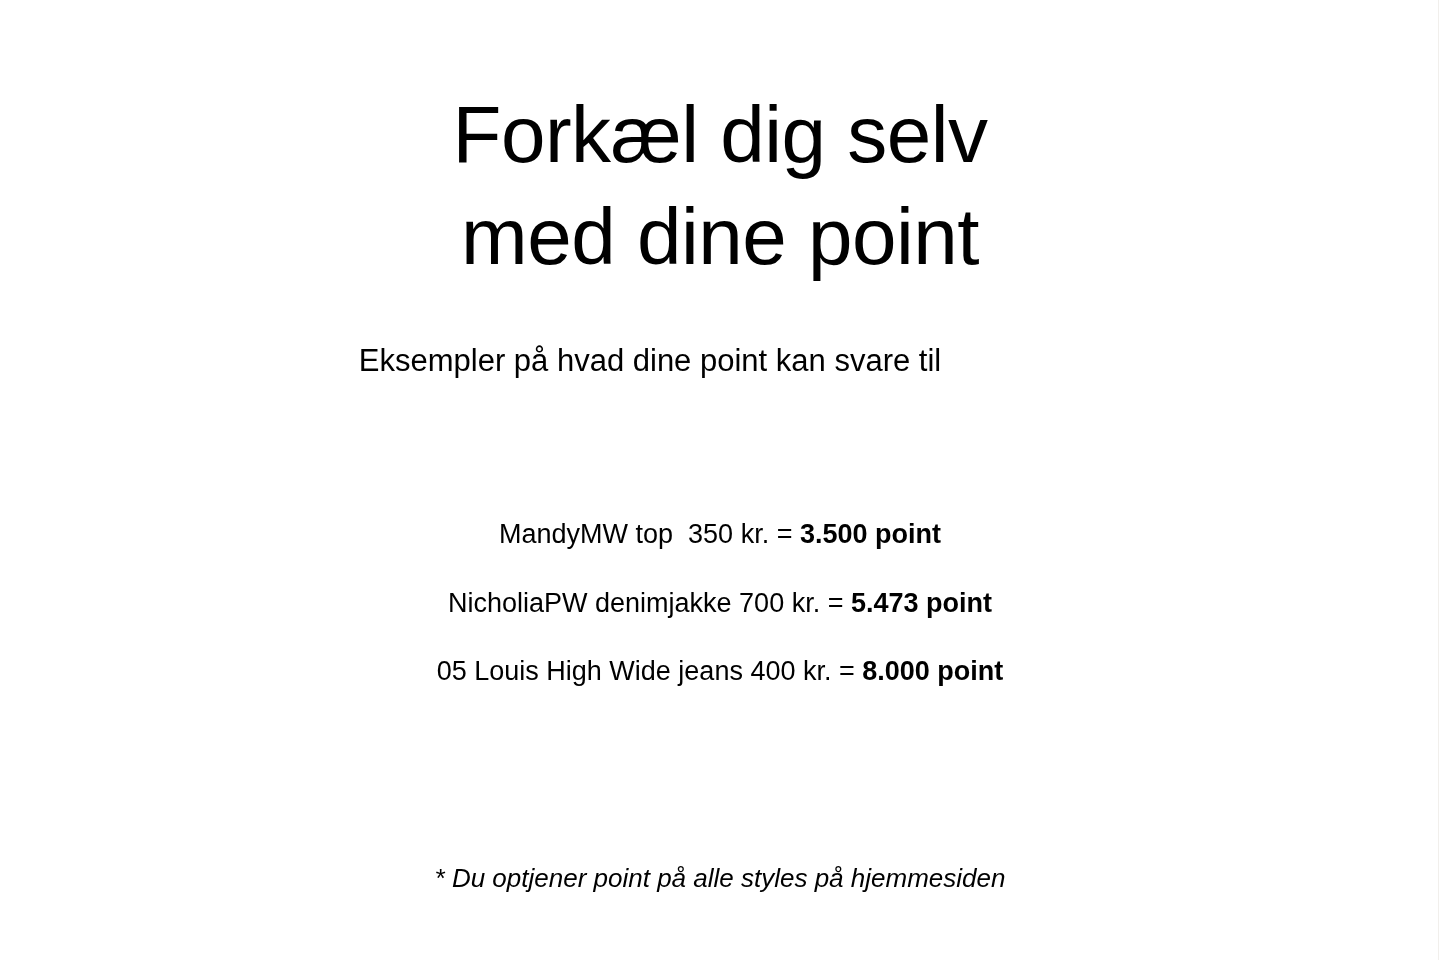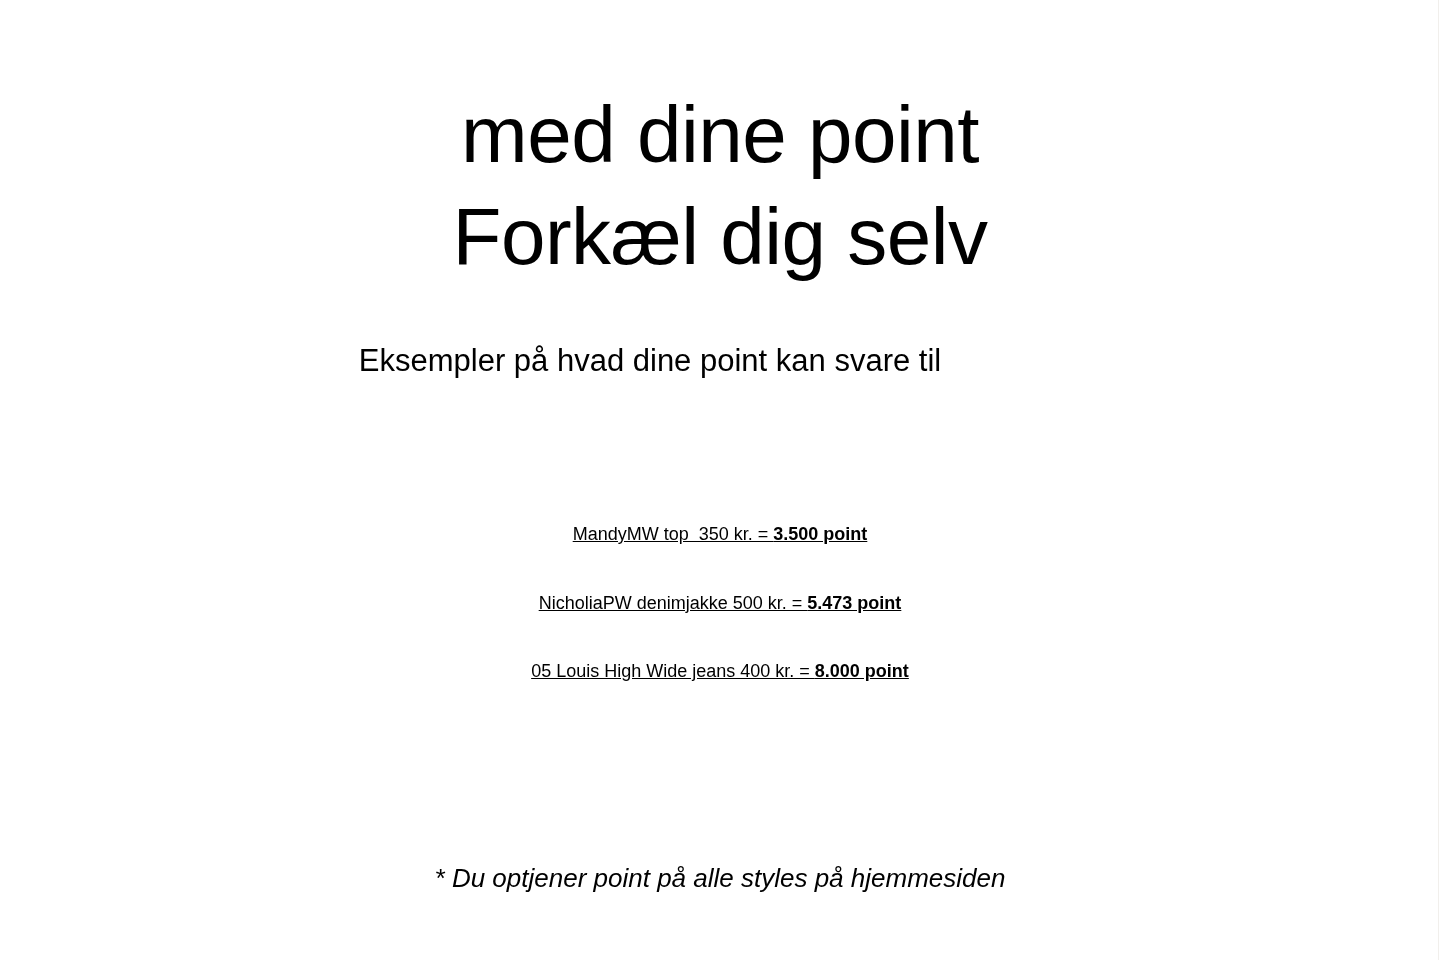--- a/index.html
+++ b/index.html
@@ -66,27 +66,26 @@
     .examples {
       position: absolute;
       left: 0;
       width: 1440px;
       top: 516px;
       margin: 0;
       padding: 0;
       list-style: none;
     }
     .example {
-      font-size: 18px;
+      font-size: 27px;
       line-height: 36px;
       height: 36px;
       margin-bottom: 32.5px;
       color: #000;
       white-space: pre;
-      text-decoration: underline;
     }
     .example b { font-weight: 700; }
     .footnote {
       position: absolute;
       left: 0;
       width: 1440px;
       top: 860px;
       margin: 0;
       font-size: 26px;
       font-style: italic;
@@ -95,29 +94,29 @@
     }
   </style>
 </head>
 <body>
 
 <div class="edge-line"></div>
 
 <main class="page">
 
   <h1 class="headline">
+    <span>Forkæl dig selv</span>
     <span>med dine point</span>
-    <span>Forkæl dig selv</span>
   </h1>
 
   <h2 class="subhead">
     <span>Eksempler på hvad dine point kan svare til</span>
   </h2>
 
   <ul class="examples">
     <li class="example"><span>MandyMW top  350 kr. = </span><b>3.500 point</b></li>
-    <li class="example"><span>NicholiaPW denimjakke 500 kr. = </span><b>5.473 point</b></li>
+    <li class="example"><span>NicholiaPW denimjakke 700 kr. = </span><b>5.473 point</b></li>
     <li class="example"><span>05 Louis High Wide jeans 400 kr. = </span><b>8.000 point</b></li>
   </ul>
 
   <p class="footnote">* Du optjener point på alle styles på hjemmesiden</p>
 
 </main>
 
 </body></html>

